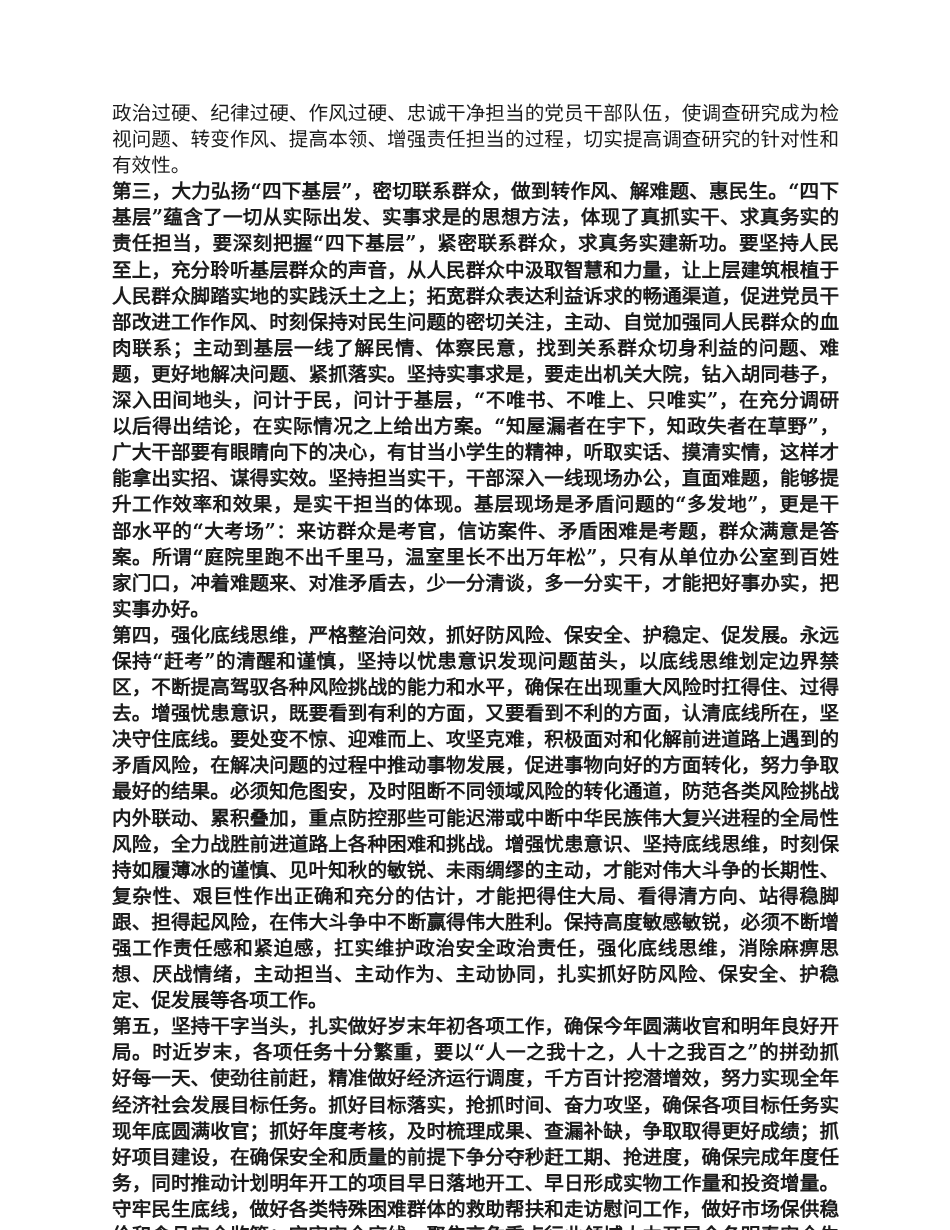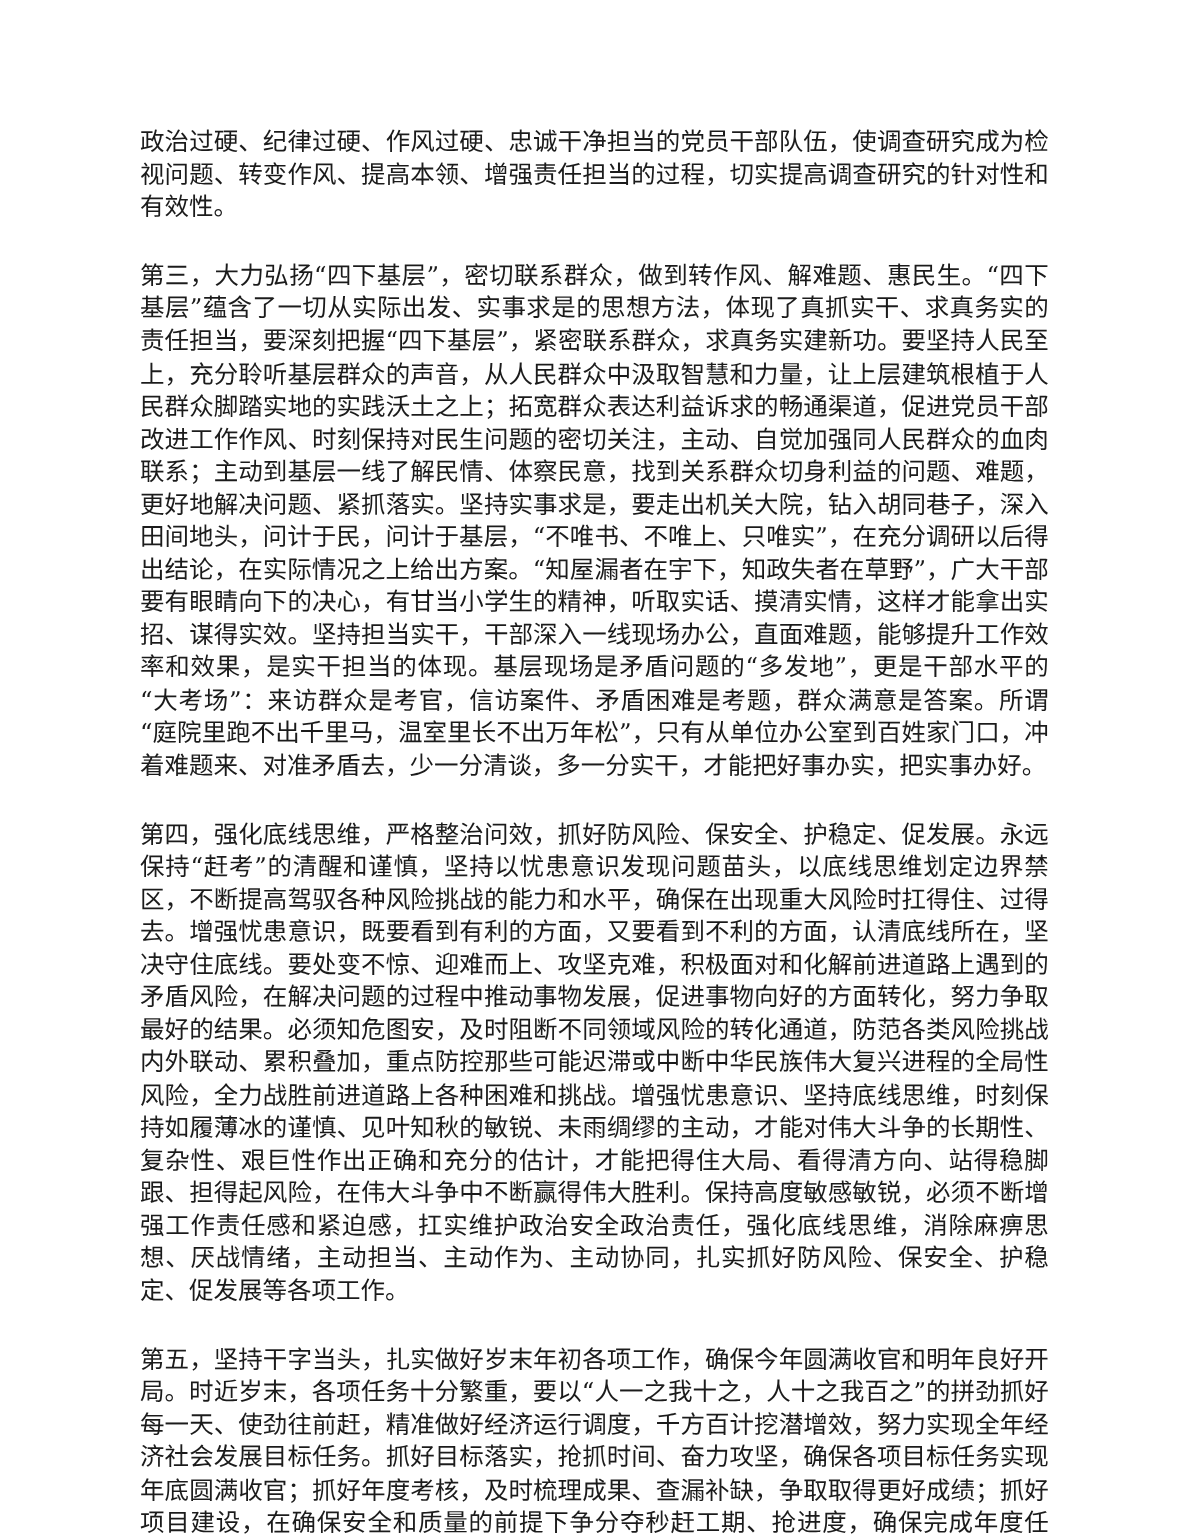--- a/index.html
+++ b/index.html
@@ -37,21 +37,22 @@
     font-family: "DejaVu Serif", "Liberation Serif", serif;
     -webkit-font-smoothing: antialiased;
   }
   .para.continued {
     text-indent: 0;
   }
   .para.indented {
     text-indent: 0;
   }
   .para + .para {
-    margin-top: 29px;
+    margin-top: 0;
+    font-weight: bold;
   }
 </style>
 </head>
 <body>
 
 <div class="page">
   <div class="text-block">
     <p class="para continued">政治过硬、纪律过硬、作风过硬、忠诚干净担当的党员干部队伍，使调查研究成为检视问题、转变作风、提高本领、增强责任担当的过程，切实提高调查研究的针对性和有效性。</p>
     <p class="para indented">第三，大力弘扬“四下基层”，密切联系群众，做到转作风、解难题、惠民生。“四下基层”蕴含了一切从实际出发、实事求是的思想方法，体现了真抓实干、求真务实的责任担当，要深刻把握“四下基层”，紧密联系群众，求真务实建新功。要坚持人民至上，充分聆听基层群众的声音，从人民群众中汲取智慧和力量，让上层建筑根植于人民群众脚踏实地的实践沃土之上；拓宽群众表达利益诉求的畅通渠道，促进党员干部改进工作作风、时刻保持对民生问题的密切关注，主动、自觉加强同人民群众的血肉联系；主动到基层一线了解民情、体察民意，找到关系群众切身利益的问题、难题，更好地解决问题、紧抓落实。坚持实事求是，要走出机关大院，钻入胡同巷子，深入田间地头，问计于民，问计于基层，“不唯书、不唯上、只唯实”，在充分调研以后得出结论，在实际情况之上给出方案。“知屋漏者在宇下，知政失者在草野”，广大干部要有眼睛向下的决心，有甘当小学生的精神，听取实话、摸清实情，这样才能拿出实招、谋得实效。坚持担当实干，干部深入一线现场办公，直面难题，能够提升工作效率和效果，是实干担当的体现。基层现场是矛盾问题的“多发地”，更是干部水平的“大考场”：来访群众是考官，信访案件、矛盾困难是考题，群众满意是答案。所谓“庭院里跑不出千里马，温室里长不出万年松”，只有从单位办公室到百姓家门口，冲着难题来、对准矛盾去，少一分清谈，多一分实干，才能把好事办实，把实事办好。</p>
     <p class="para indented">第四，强化底线思维，严格整治问效，抓好防风险、保安全、护稳定、促发展。永远保持“赶考”的清醒和谨慎，坚持以忧患意识发现问题苗头，以底线思维划定边界禁区，不断提高驾驭各种风险挑战的能力和水平，确保在出现重大风险时扛得住、过得去。增强忧患意识，既要看到有利的方面，又要看到不利的方面，认清底线所在，坚决守住底线。要处变不惊、迎难而上、攻坚克难，积极面对和化解前进道路上遇到的矛盾风险，在解决问题的过程中推动事物发展，促进事物向好的方面转化，努力争取最好的结果。必须知危图安，及时阻断不同领域风险的转化通道，防范各类风险挑战内外联动、累积叠加，重点防控那些可能迟滞或中断中华民族伟大复兴进程的全局性风险，全力战胜前进道路上各种困难和挑战。增强忧患意识、坚持底线思维，时刻保持如履薄冰的谨慎、见叶知秋的敏锐、未雨绸缪的主动，才能对伟大斗争的长期性、复杂性、艰巨性作出正确和充分的估计，才能把得住大局、看得清方向、站得稳脚跟、担得起风险，在伟大斗争中不断赢得伟大胜利。保持高度敏感敏锐，必须不断增强工作责任感和紧迫感，扛实维护政治安全政治责任，强化底线思维，消除麻痹思想、厌战情绪，主动担当、主动作为、主动协同，扎实抓好防风险、保安全、护稳定、促发展等各项工作。</p>

